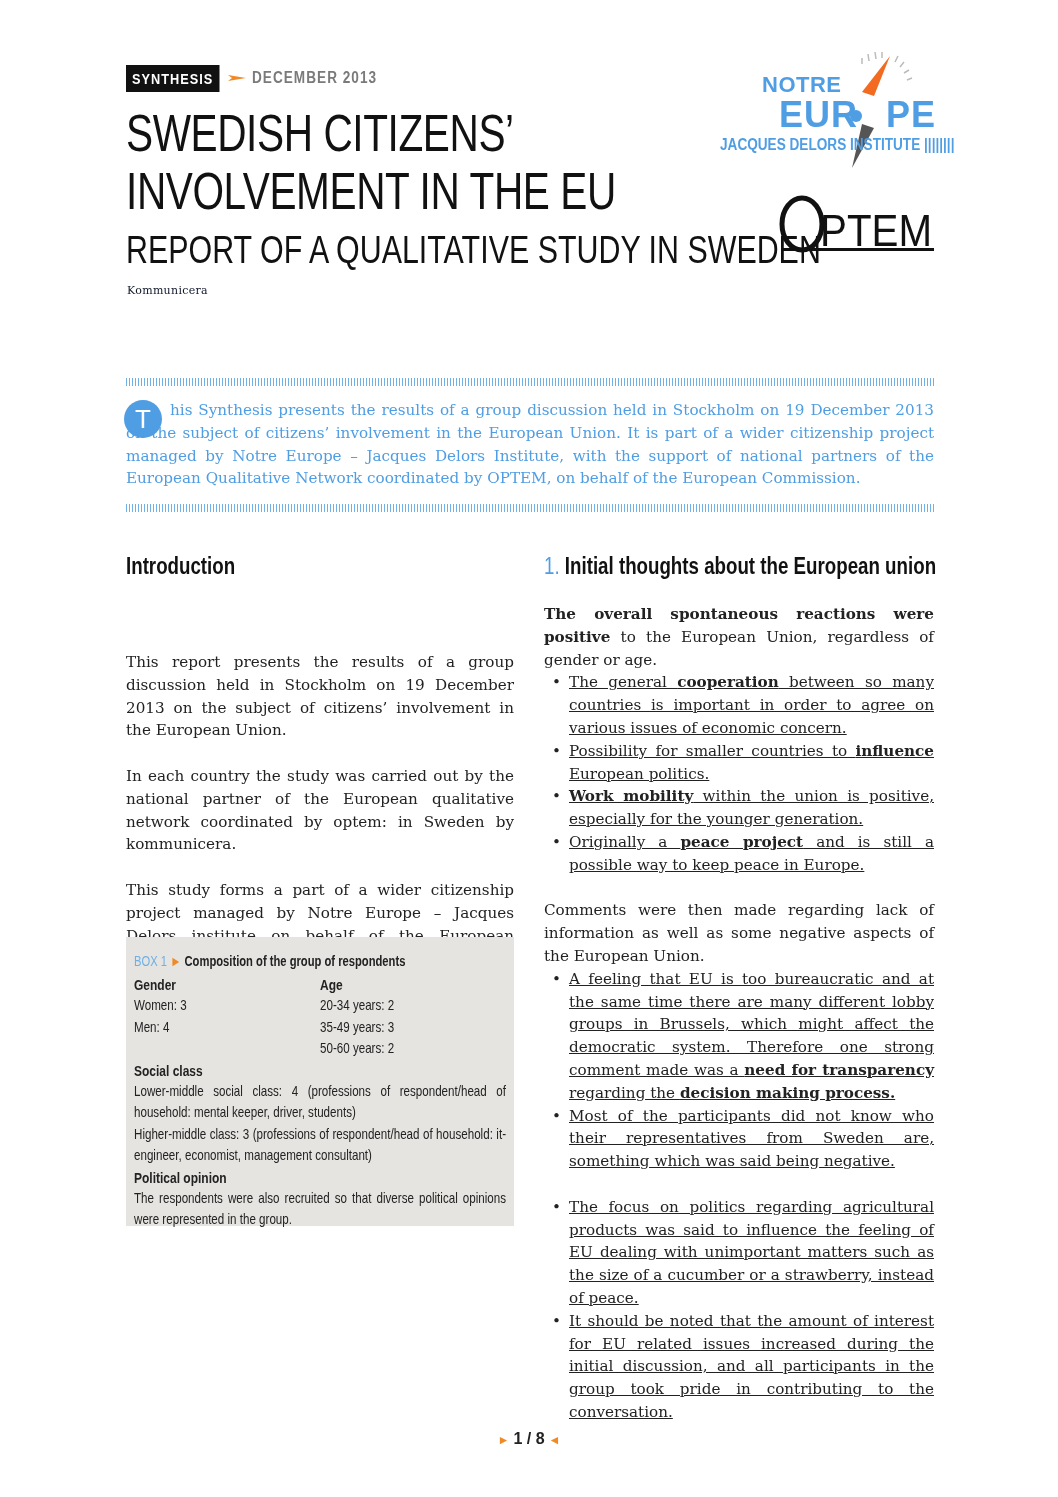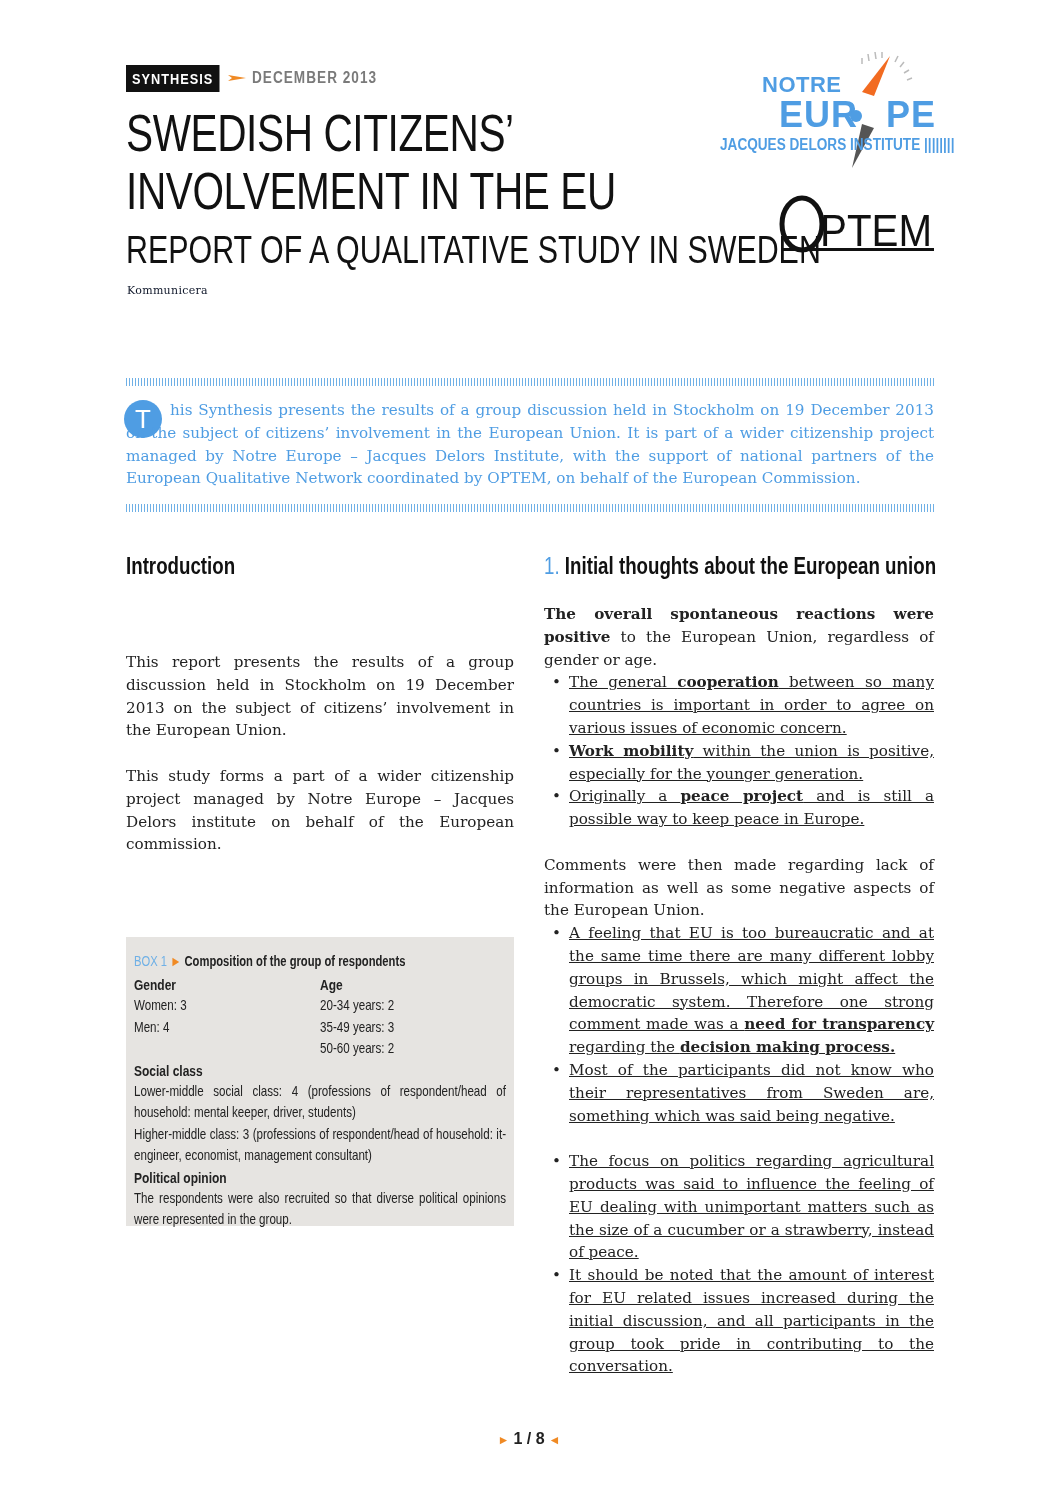--- a/index.html
+++ b/index.html
@@ -106,20 +106,21 @@
 </div>
 
 <div class="abs dots" style="top:378px;"></div>
 <div class="abs dropcap">T</div>
 <div class="abs summary"><span class="indent"></span><span>his Synthesis presents the results of a group discussion held in Stockholm on 19 December 2013 on the subject of citizens’ involvement in the European Union. It is part of a wider citizenship project managed by Notre Europe – Jacques Delors Institute, with the support of national partners of the European Qualitative Network coordinated by OPTEM, on behalf of the European Commission.</span></div>
 <div class="abs dots" style="top:504px;"></div>
 
 <div class="abs h2" style="left:126px; top:552px;">Introduction</div>
 <div class="abs col-left">
   <p>This report presents the results of a group discussion held in Stockholm on 19 December 2013 on the subject of citizens’ involvement in the European Union.</p>
+  <p>In each country the study was carried out by the national partner of the European qualitative network coordinated by optem: in Sweden by kommunicera.</p>
   <p>This study forms a part of a wider citizenship project managed by Notre Europe – Jacques Delors institute on behalf of the European commission.</p>
 </div>
 
 <div class="abs box">
   <div class="box-inner">
     <div class="box-head">
       <span class="bx">BOX 1</span><span class="arr">►</span><span class="bt">Composition of the group of respondents</span>
     </div>
     <div class="row" style="margin-top:4px;">
       <div class="cell">
@@ -142,20 +143,21 @@
   </div>
 </div>
 
 <div class="abs h2" style="left:544px; top:552px;">
   <span class="num">1.</span> <span>Initial thoughts about the European union</span>
 </div>
 <div class="abs col-right">
   <p><b>The overall spontaneous reactions were positive</b><span> to the European Union, regardless of gender or age.</span></p>
   <ul>
     <li><span>The general </span><b>cooperation</b><span> between so many countries is important in order to agree on various issues of economic concern.</span></li>
+    <li><span>Possibility for smaller countries to </span><b>influence</b><span> European politics.</span></li>
     <li><span></span><b>Work mobility</b><span> within the union is positive, especially for the younger generation.</span></li>
     <li><span>Originally a </span><b>peace project</b><span> and is still a possible way to keep peace in Europe.</span></li>
   </ul>
   <p>Comments were then made regarding lack of information as well as some negative aspects of the European Union.</p>
   <ul>
     <li><span>A feeling that EU is too bureaucratic and at the same time there are many different lobby groups in Brussels, which might affect the democratic system. Therefore one strong comment made was a </span><b>need for transparency</b><span> regarding the </span><b>decision making process.</b></li>
     <li>Most of the participants did not know who their representatives from Sweden are, something which was said being negative.</li>
   </ul>
   <ul>
     <li>The focus on politics regarding agricultural products was said to influence the feeling of EU dealing with unimportant matters such as the size of a cucumber or a strawberry, instead of peace.</li>

